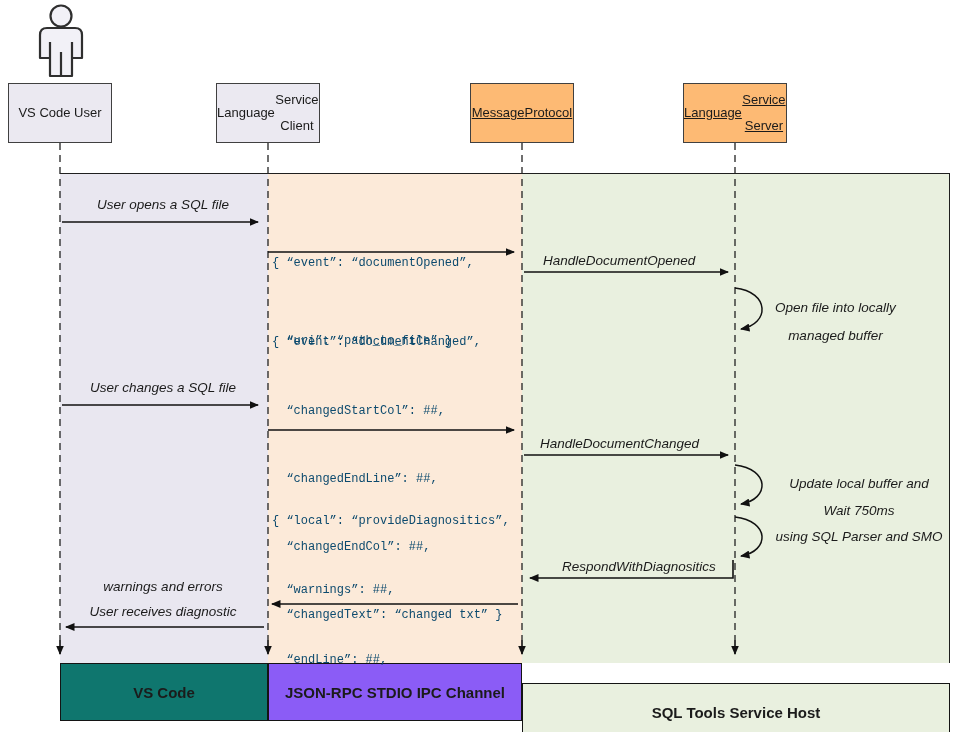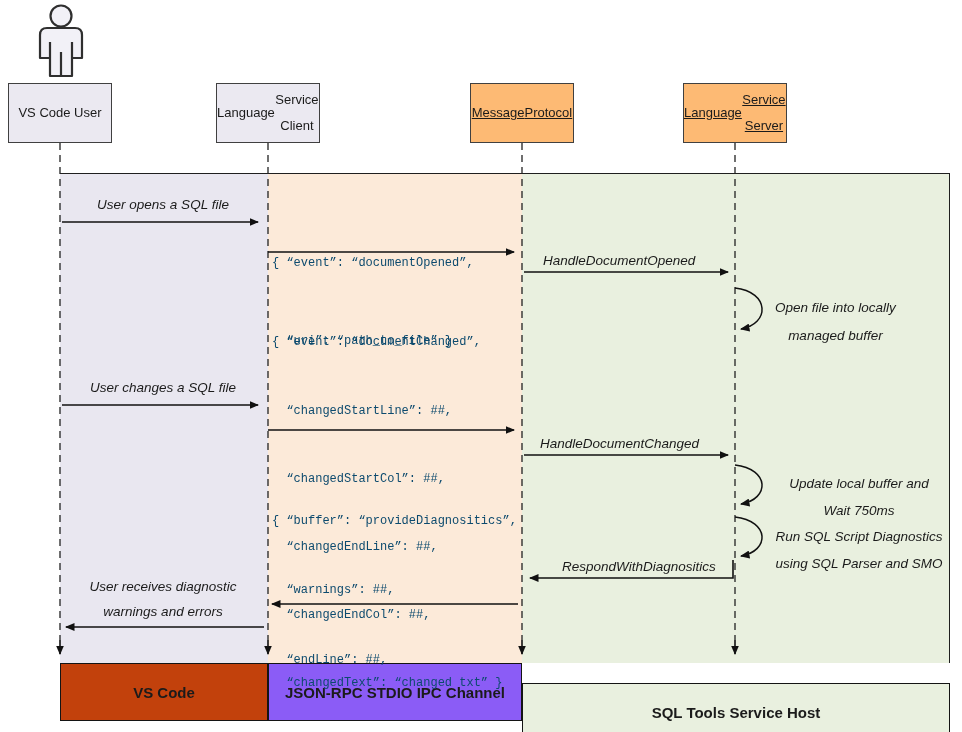--- a/index.html
+++ b/index.html
@@ -100,61 +100,59 @@
 
     <path d="M60,640 V654" stroke="#111" stroke-width="1.6" fill="none" marker-end="url(#arr)"></path>
     <path d="M268,640 V654" stroke="#111" stroke-width="1.6" fill="none" marker-end="url(#arr)"></path>
     <path d="M522,640 V654" stroke="#111" stroke-width="1.6" fill="none" marker-end="url(#arr)"></path>
     <path d="M735,640 V654" stroke="#111" stroke-width="1.6" fill="none" marker-end="url(#arr)"></path>
   </svg>
 
   <div class="msg center" style="left:62px;top:380px;width:202px;">User changes a SQL file</div>
   <div class="msg center" style="left:62px;top:197px;width:202px;">User opens a SQL file</div>
   <div class="msg center" style="left:62px;top:574px;width:202px;line-height:25px;">
+    <div>warnings and errors</div>
     <div>User receives diagnostic</div>
-    <div>warnings and errors</div>
   </div>
   <div class="msg" style="left:543px;top:253px;">HandleDocumentOpened</div>
   <div class="msg" style="left:540px;top:436px;">HandleDocumentChanged</div>
   <div class="msg" style="left:562px;top:559px;">RespondWithDiagnositics</div>
 
   <div class="note" style="left:775px;top:294px;line-height:28px;">
     <div>Open file into locally</div>
     <div>managed buffer</div>
   </div>
   <div class="note" style="left:768px;top:470px;width:182px;text-align:center;line-height:27px;">
     <div>Update local buffer and</div>
     <div>Wait 750ms</div>
   </div>
   <div class="note" style="left:768px;top:523px;width:182px;text-align:center;line-height:27px;">
-    <div>Run SQL Script Diagnostics</div>
     <div>using SQL Parser and SMO</div>
   </div>
 
   <div class="payload" style="left:272px;top:198px;line-height:26px;">
     <div>{ “event”: “documentOpened”,</div>
     <div>  “uri”: “path_to_file” }</div>
   </div>
   <div class="payload" style="left:272px;top:286px;line-height:22.7px;">
     <div>{ “event”: “documentChanged”,</div>
-    <div>  “changedStartLine”: ##,</div>
     <div>  “changedStartCol”: ##,</div>
     <div>  “changedEndLine”: ##,</div>
     <div>  “changedEndCol”: ##,</div>
     <div>  “changedText”: “changed txt” }</div>
   </div>
   <div class="payload" style="left:272px;top:463px;line-height:23.3px;">
-    <div>{ “buffer”: “provideDiagnositics”,</div>
+    <div>{ “local”: “provideDiagnositics”,</div>
     <div>  “warnings”: ##,</div>
     <div>  “endLine”: ##,</div>
     
     
   </div>
 
-  <div class="lane-box" style="left:60px;width:208px;background:#c2410c;">
+  <div class="lane-box" style="left:60px;width:208px;background:#0f766e;">
     <span>VS Code</span>
   </div>
   <div class="lane-box" style="left:268px;width:254px;background:#8b5cf6;">
     <span>JSON-RPC STDIO IPC Channel</span>
   </div>
   <div class="lane-box" style="left:522px;width:428px;background:#e9f0df;margin-top:20px;">
     <span>SQL Tools Service Host</span>
   </div>
 
 </div>

